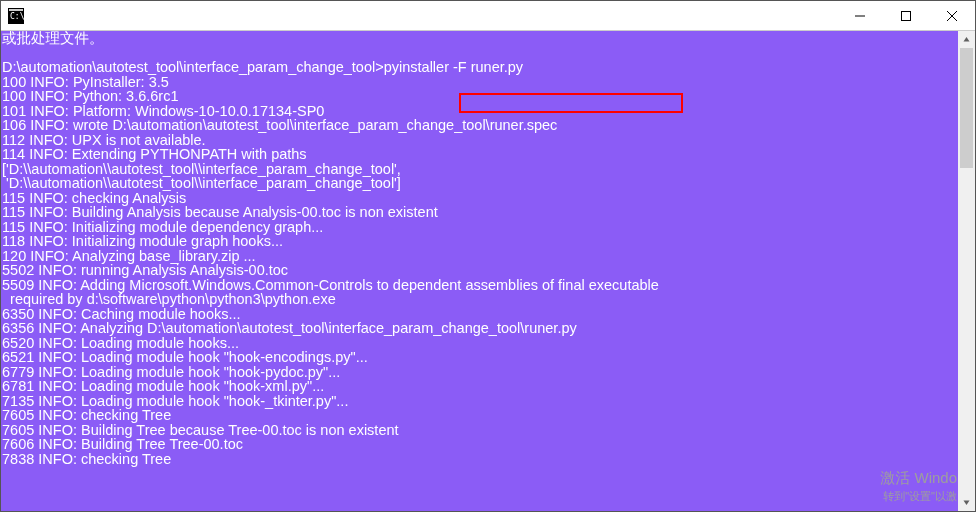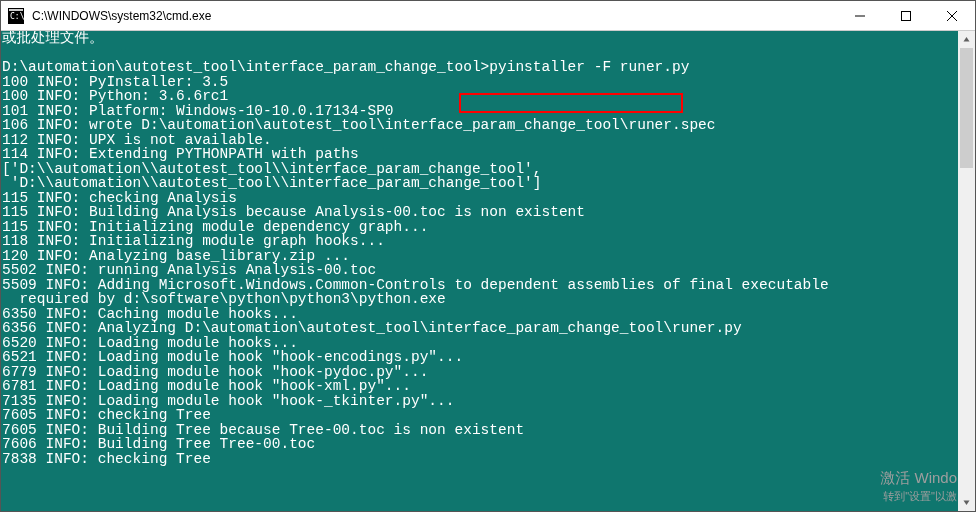--- a/index.html
+++ b/index.html
@@ -7,21 +7,21 @@
     .window { width: 976px; height: 512px; border: 1px solid #555; display: flex; flex-direction: column; background: #000; }
     .titlebar { height: 30px; background: #fff; display: flex; align-items: center; border-bottom: 1px solid #ccc; }
     .titlebar-icon { width: 16px; height: 16px; margin: 0 8px 0 7px; display: flex; align-items: center; justify-content: center; }
     .titlebar-icon svg { width: 16px; height: 16px; }
     .title-text { font-size: 12px; color: #000; flex: 0 1 auto; }
     .title-spacer { flex: 1; }
     .win-buttons { display: flex; height: 30px; }
     .win-btn { width: 46px; height: 30px; display: flex; align-items: center; justify-content: center; cursor: pointer; }
     .win-btn svg { width: 10px; height: 10px; }
     .terminal-wrap { flex: 1; display: flex; position: relative; overflow: hidden; }
-    .terminal { flex: 1; background: #0f766e; color: #fff; font-family: Liberation Mono, monospace; font-size: 14.5px; line-height: 14.5px; padding: 0 2px 0 1px; white-space: pre; overflow: hidden; letter-spacing: 0px; }
+    .terminal { flex: 1; background: #8b5cf6; color: #fff; font-family: Liberation Sans, sans-serif; font-size: 14.5px; line-height: 14.5px; padding: 0 2px 0 1px; white-space: pre; overflow: hidden; letter-spacing: 0px; }
     .scrollbar { width: 17px; background: #f0f0f0; position: relative; }
     .scroll-up, .scroll-down { position: absolute; width: 17px; height: 17px; background: #f0f0f0; display: flex; align-items: center; justify-content: center; cursor: pointer; }
     .scroll-up { top: 0; }
     .scroll-down { bottom: 0; }
     .scroll-up svg, .scroll-down svg { width: 7px; height: 7px; }
     .scroll-thumb { position: absolute; top: 17px; left: 2px; width: 13px; height: 120px; background: #cdcdcd; cursor: pointer; }
     .highlight-box { position: absolute; border: 2px solid #ff0000; pointer-events: none; }
     .line { display: block; height: 14.5px; }
     .watermark { position: absolute; right: 18px; bottom: 6px; color: #9e9e9e; font-size: 15px; font-family: "Microsoft YaHei", sans-serif; pointer-events: none; line-height: 18px; text-align: right; }
     .watermark .wm-small { font-size: 11px; }
@@ -31,21 +31,20 @@
 
 <div class="window">
   <div class="titlebar">
     <span class="titlebar-icon">
       <svg viewBox="0 0 16 16">
           <rect x="0" y="0" width="16" height="16" fill="#000"></rect>
           <rect x="1" y="1" width="14" height="2" fill="#ccc"></rect>
           <text x="2" y="11" font-size="8" fill="#fff" font-family="monospace">C:\</text>
         </svg>
     </span>
-    <span class="title-text">C:\WINDOWS\system32\cmd.exe</span>
     <span class="title-spacer"></span>
     <div class="win-buttons">
       <div class="win-btn">
         <svg viewBox="0 0 10 10">
             <line x1="0" y1="5" x2="10" y2="5" stroke="#000" stroke-width="1"></line>
           </svg>
       </div>
       <div class="win-btn">
         <svg viewBox="0 0 10 10">
             <rect x="0.5" y="0.5" width="9" height="9" fill="none" stroke="#000" stroke-width="1"></rect>

